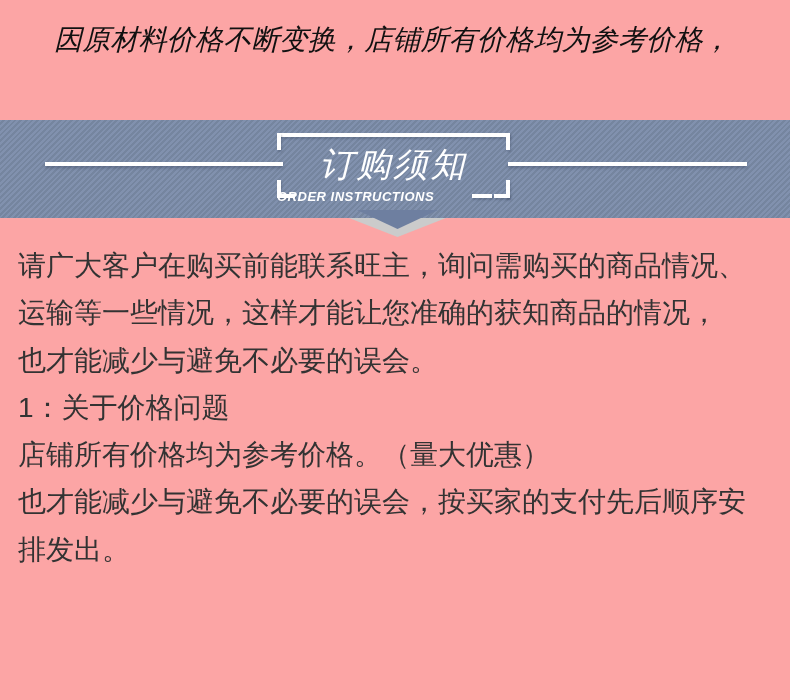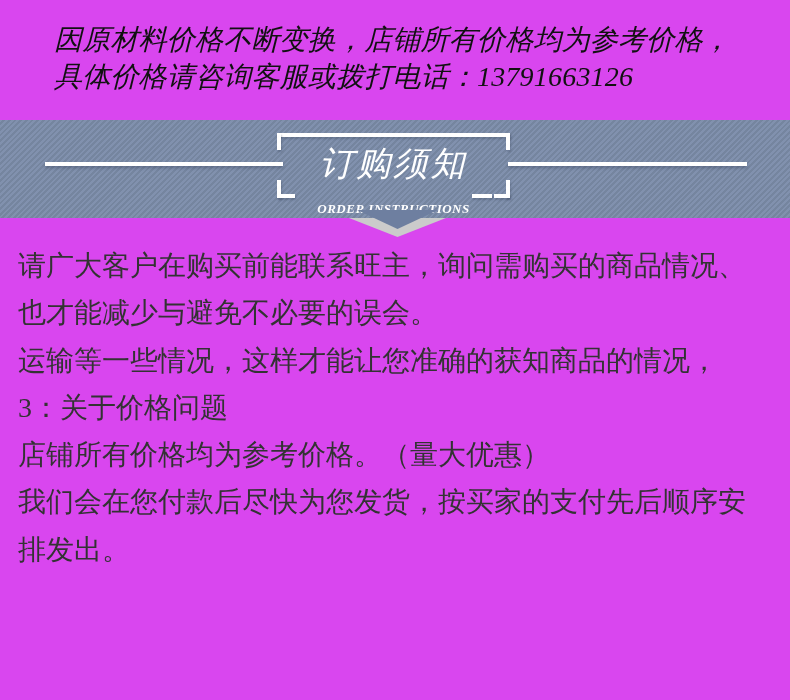--- a/index.html
+++ b/index.html
@@ -1,18 +1,18 @@
 <!DOCTYPE html>
 <html><head>
 <meta charset="utf-8">
 <style>
   html,body { margin:0; padding:0; background:#ffffff; }
   .page {
     position:relative; width:790px; height:700px; overflow:hidden;
-    background:#d946ef; font-family:Liberation Serif, serif;
+    background:#fca5a5; font-family:Liberation Sans, sans-serif;
   }
   
   .notice {
     position:absolute; left:54px; top:21px; width:720px;
     font-style:italic; font-size:28px; line-height:37px;
     color:#111111; letter-spacing:0.2px;
   }
   
   .banner {
     position:absolute; left:0; top:120px; width:790px; height:98px;
@@ -31,22 +31,22 @@
   .seg-bot-left   { left:277px; top:74px; width:18px; height:4px; }
   .seg-bot-right  { left:494px; top:74px; width:16px; height:4px; }
   .en-dash        { left:472px; top:74px; width:20px; height:4px; }
   .cn-title {
     position:absolute; left:277px; top:26px; width:233px;
     text-align:center; color:#ffffff; font-size:34px; line-height:36px;
     font-style:italic; letter-spacing:3px; white-space:nowrap;
   }
   .en-title {
     position:absolute; left:277px; top:69px; width:233px;
-    text-align:center; color:#ffffff; font-size:13px; line-height:15px;
-    font-style:italic; font-weight:bold; letter-spacing:0.5px; white-space:nowrap;margin-top:12px;
+    text-align:left; color:#ffffff; font-size:13px; line-height:15px;
+    font-style:italic; font-weight:bold; letter-spacing:0.5px; white-space:nowrap;
   }
   
   .arrow-gray {
     position:absolute; left:349px; top:218px; width:97px; height:19px;
     background:#cbcbcb; clip-path:polygon(0 0,100% 0,50% 100%);
   }
   .arrow-blue {
     position:absolute; left:357px; top:210px; width:81px; height:19px;
     background:#6e7fa0; clip-path:polygon(0 0,100% 0,50% 100%);
   }
@@ -57,21 +57,20 @@
   }
   .body-line { white-space:nowrap; }
 </style>
 </head>
 <body>
 
 <div class="page">
 
   <div class="notice">
     <div class="notice-line">因原材料价格不断变换，店铺所有价格均为参考价格，</div>
-    <div class="notice-line">具体价格请咨询客服或拨打电话：13791663126</div>
   </div>
 
   <div class="banner">
     <div class="hline hline-left"></div>
     <div class="hline hline-right"></div>
 
     <div class="seg seg-top"></div>
     <div class="seg seg-left-top"></div>
     <div class="seg seg-left-bot"></div>
     <div class="seg seg-right-top"></div>
@@ -82,21 +81,21 @@
 
     <div class="cn-title">订购须知</div>
     <div class="en-title">ORDER INSTRUCTIONS</div>
   </div>
 
   <div class="arrow-gray"></div>
   <div class="arrow-blue"></div>
 
   <div class="body-text">
     <div class="body-line">请广大客户在购买前能联系旺主，询问需购买的商品情况、</div>
+    <div class="body-line">运输等一些情况，这样才能让您准确的获知商品的情况，</div>
     <div class="body-line">也才能减少与避免不必要的误会。</div>
-    <div class="body-line">运输等一些情况，这样才能让您准确的获知商品的情况，</div>
-    <div class="body-line">3：关于价格问题</div>
+    <div class="body-line">1：关于价格问题</div>
     <div class="body-line">店铺所有价格均为参考价格。（量大优惠）</div>
-    <div class="body-line">我们会在您付款后尽快为您发货，按买家的支付先后顺序安</div>
+    <div class="body-line">也才能减少与避免不必要的误会，按买家的支付先后顺序安</div>
     <div class="body-line">排发出。</div>
   </div>
 
 </div>
 
 </body></html>

